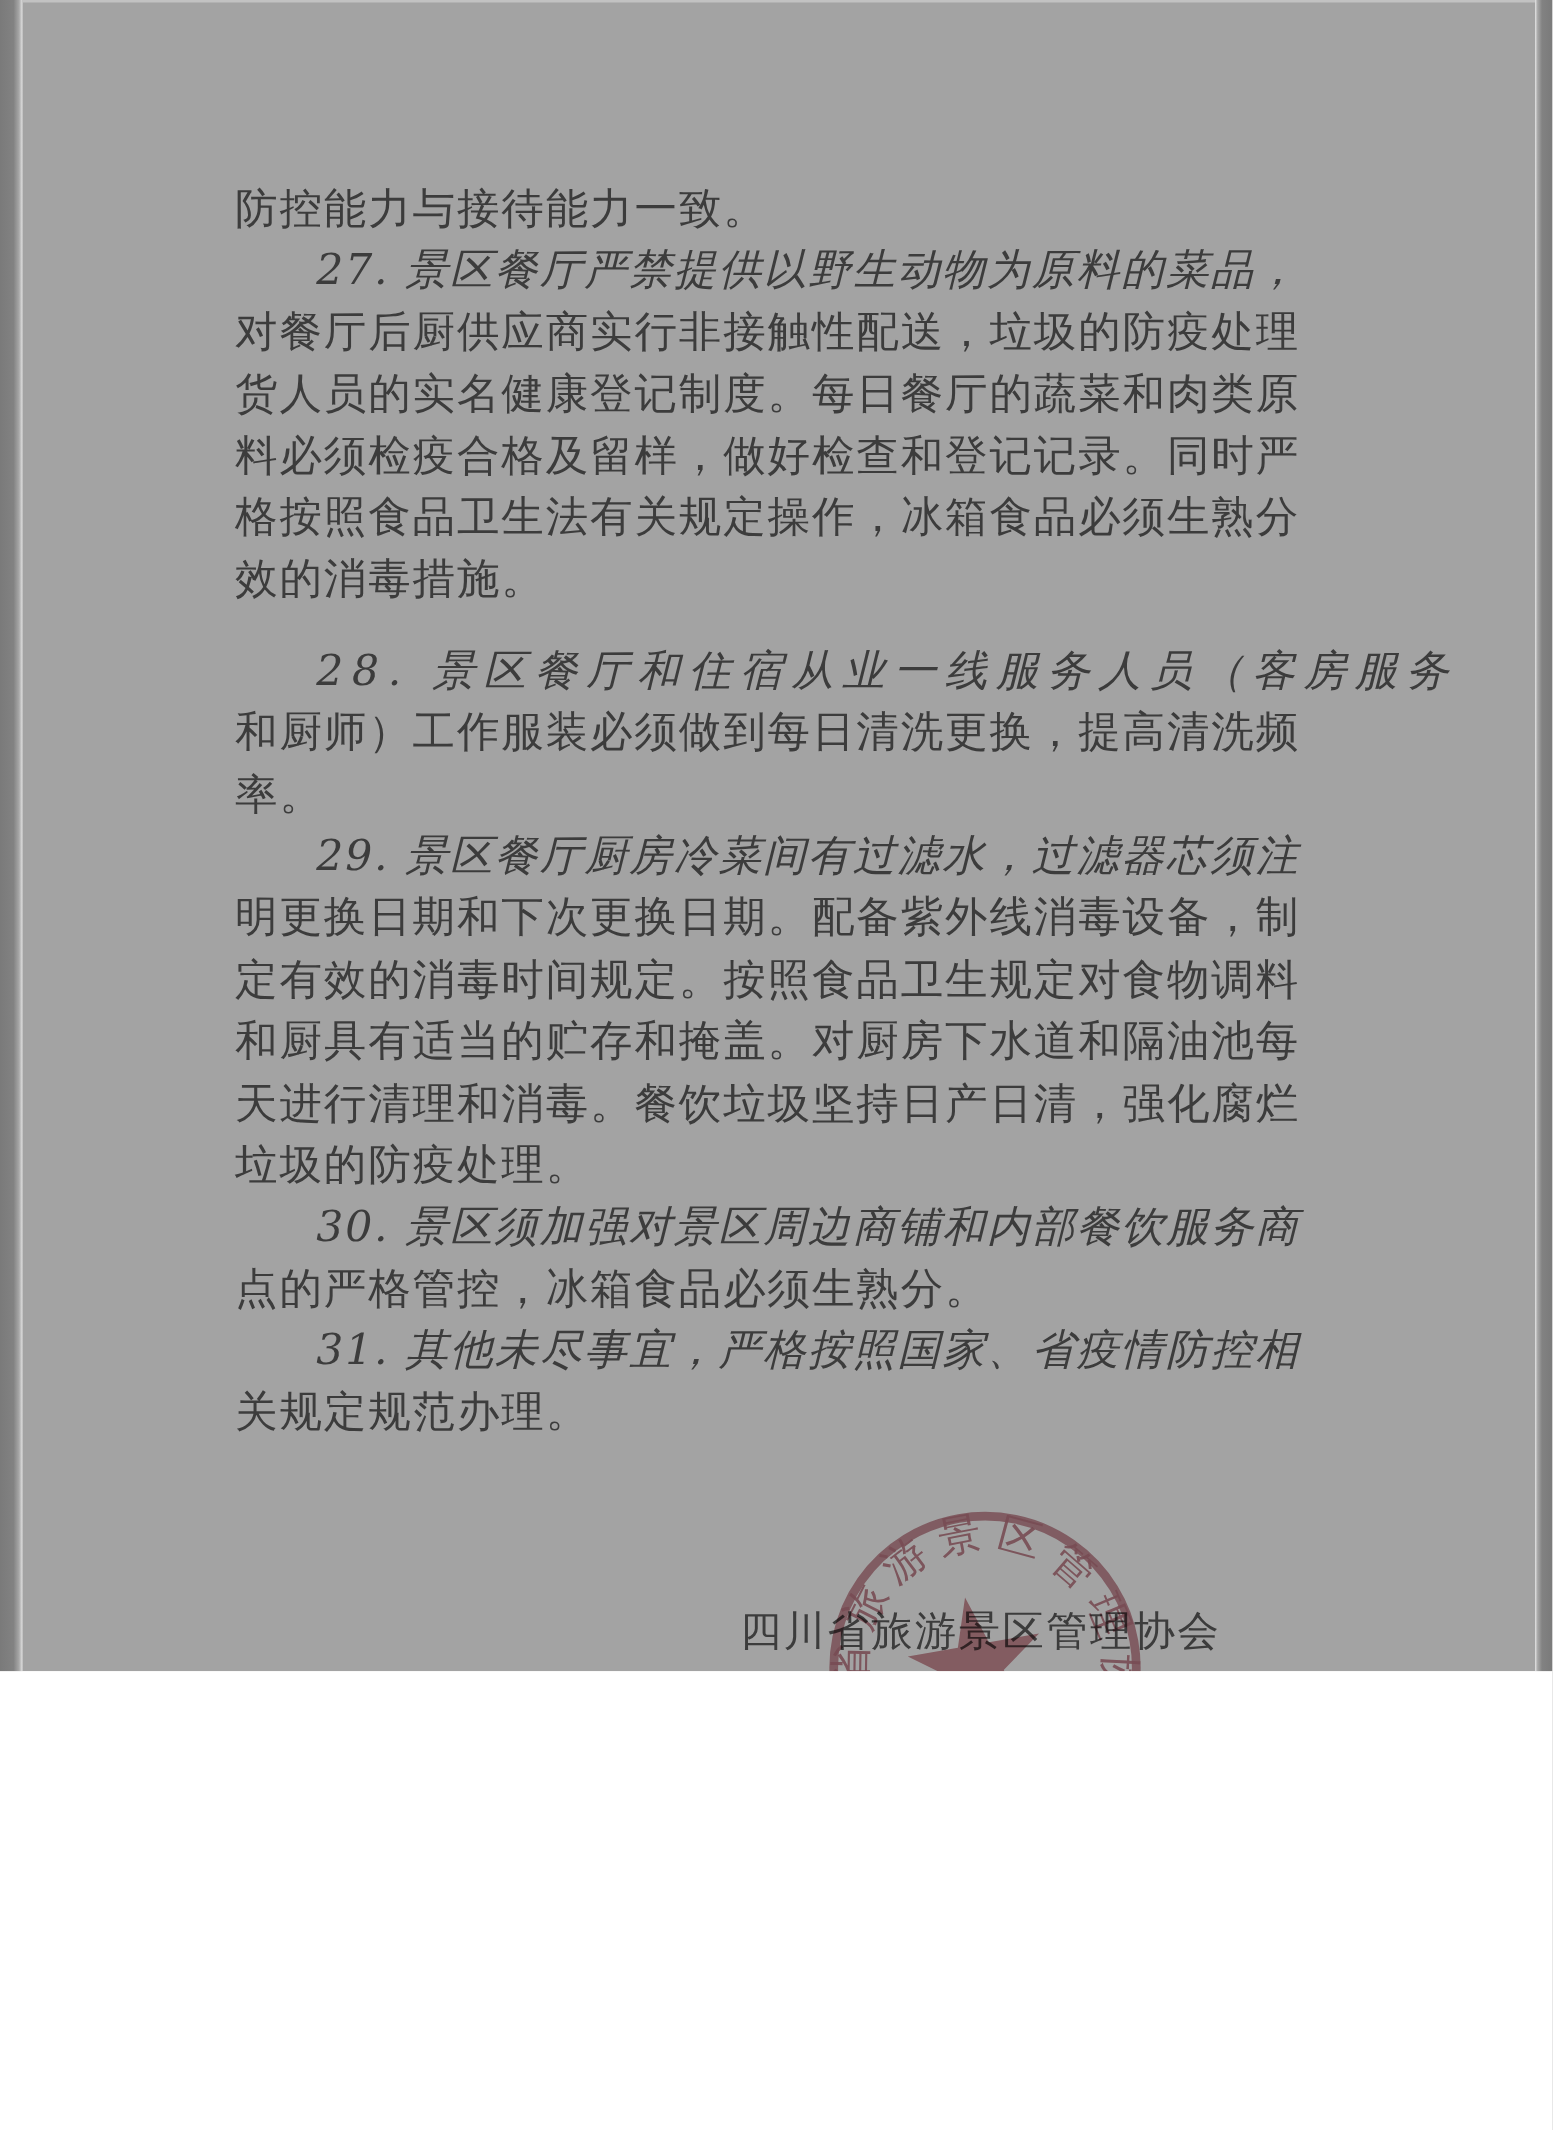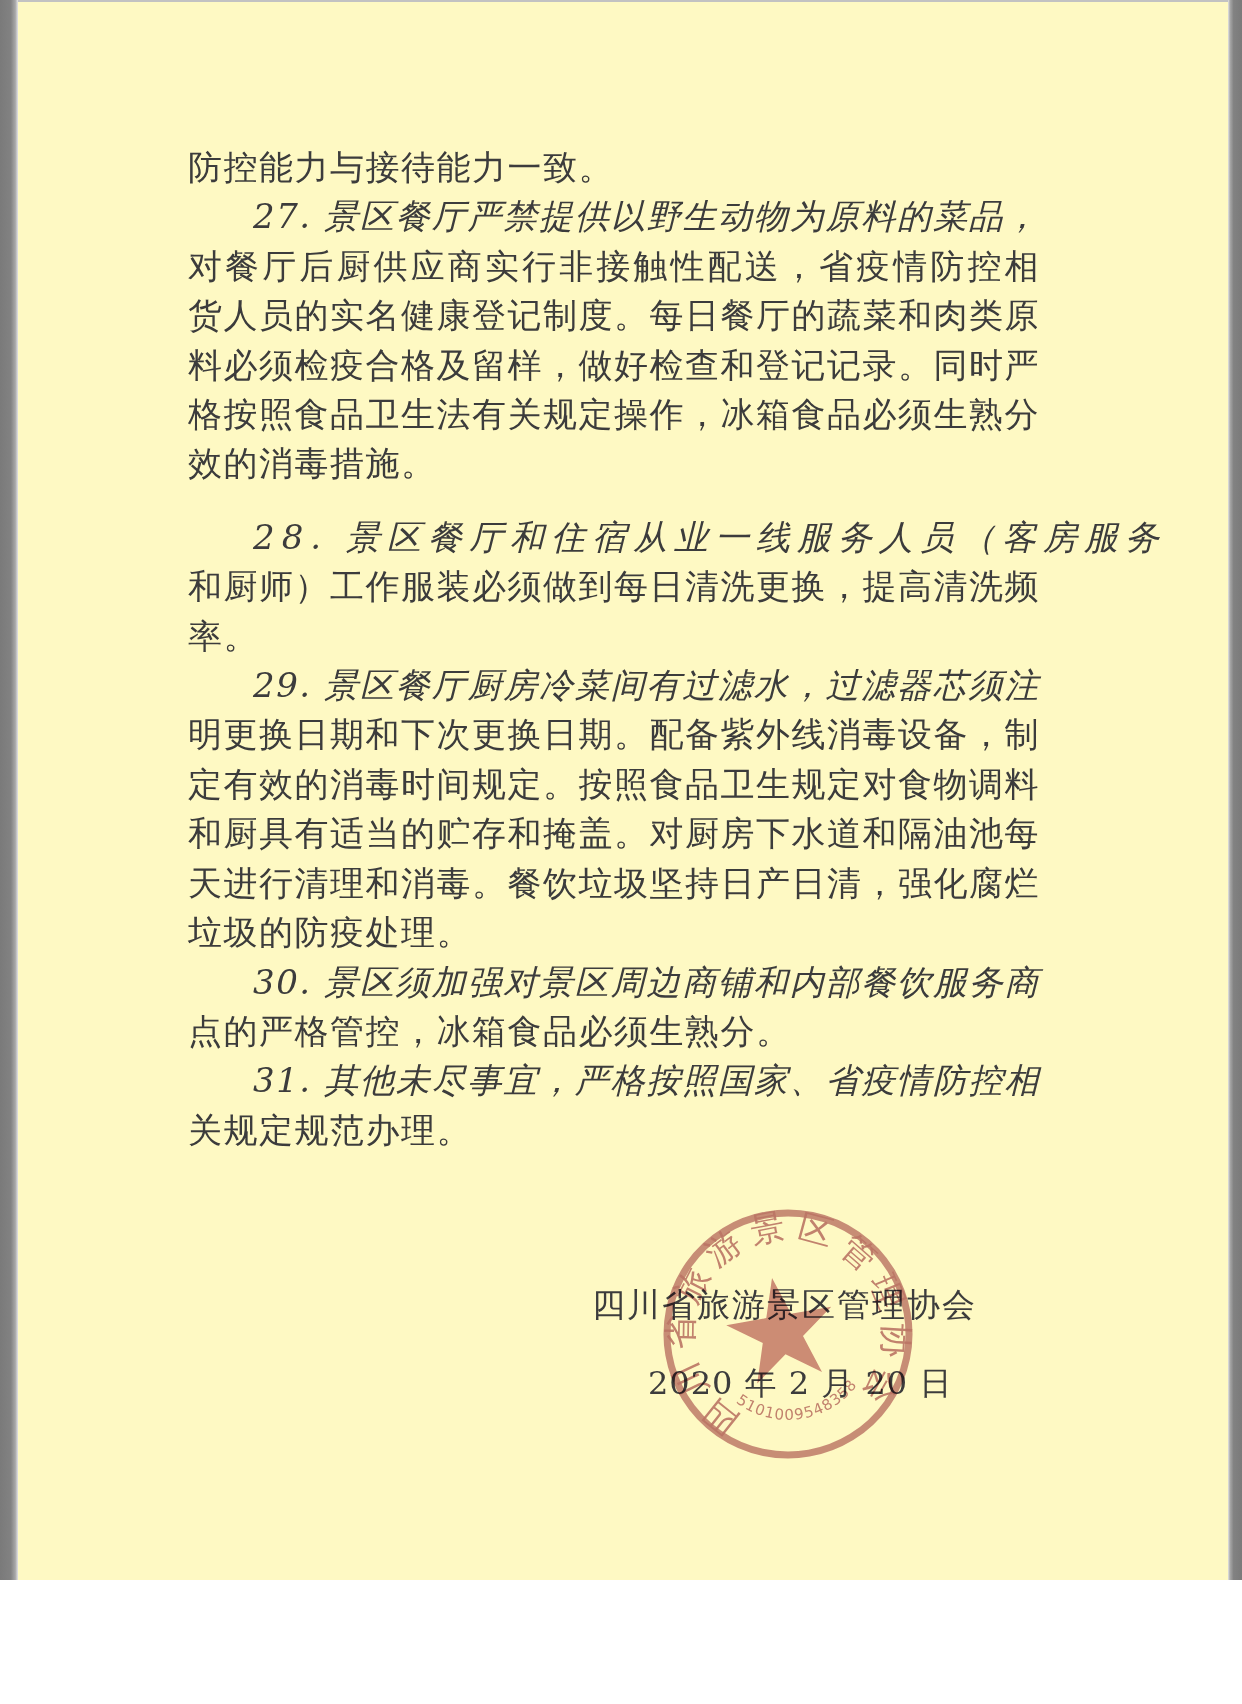--- a/index.html
+++ b/index.html
@@ -1,19 +1,19 @@
 <!DOCTYPE html>
 <html><head>
 <meta charset="utf-8">
 <style>
   html,body{margin:0;padding:0;background:#ffffff;}
   .page{
     position:relative;
-    width:1242px;height:1580px;
-    background:#fef9c3;
+    width:1242px;height:1337px;
+    background:#a3a3a3;
     overflow:hidden;
     font-family:"DejaVu Serif","Liberation Serif",serif;
   }
   .edge-left{
     position:absolute;left:0;top:0;width:18px;height:1704px;
     background:linear-gradient(to right,#7a7a7a 0%,#828282 60%,#a8a8a8 85%,#e4e4e4 100%);
   }
   .edge-right{
     position:absolute;right:0;top:0;width:14px;height:1704px;
     background:linear-gradient(to left,#7a7a7a 0%,#828282 60%,#a8a8a8 85%,#e4e4e4 100%);
@@ -55,21 +55,21 @@
 <div class="page">
 
   <div class="edge-left"></div>
   <div class="edge-right"></div>
   <div class="edge-top"></div>
 
   <div class="text-block">
 
   <div class="line">防控能力与接待能力一致。</div>
       <div class="line indent justify">27. 景区餐厅严禁提供以野生动物为原料的菜品，</div>
-      <div class="line justify">对餐厅后厨供应商实行非接触性配送，省疫情防控相</div>
+      <div class="line justify">对餐厅后厨供应商实行非接触性配送，垃圾的防疫处理</div>
       <div class="line justify">货人员的实名健康登记制度。每日餐厅的蔬菜和肉类原</div>
       <div class="line justify">料必须检疫合格及留样，做好检查和登记记录。同时严</div>
       <div class="line justify">格按照食品卫生法有关规定操作，冰箱食品必须生熟分</div>
       <div class="line">效的消毒措施。</div>
       <div class="line indent spread">28. 景区餐厅和住宿从业一线服务人员（客房服务</div>
       <div class="line justify">和厨师）工作服装必须做到每日清洗更换，提高清洗频</div>
       <div class="line">率。</div>
       <div class="line indent justify">29. 景区餐厅厨房冷菜间有过滤水，过滤器芯须注</div>
       <div class="line justify">明更换日期和下次更换日期。配备紫外线消毒设备，制</div>
       <div class="line justify">定有效的消毒时间规定。按照食品卫生规定对食物调料</div>

